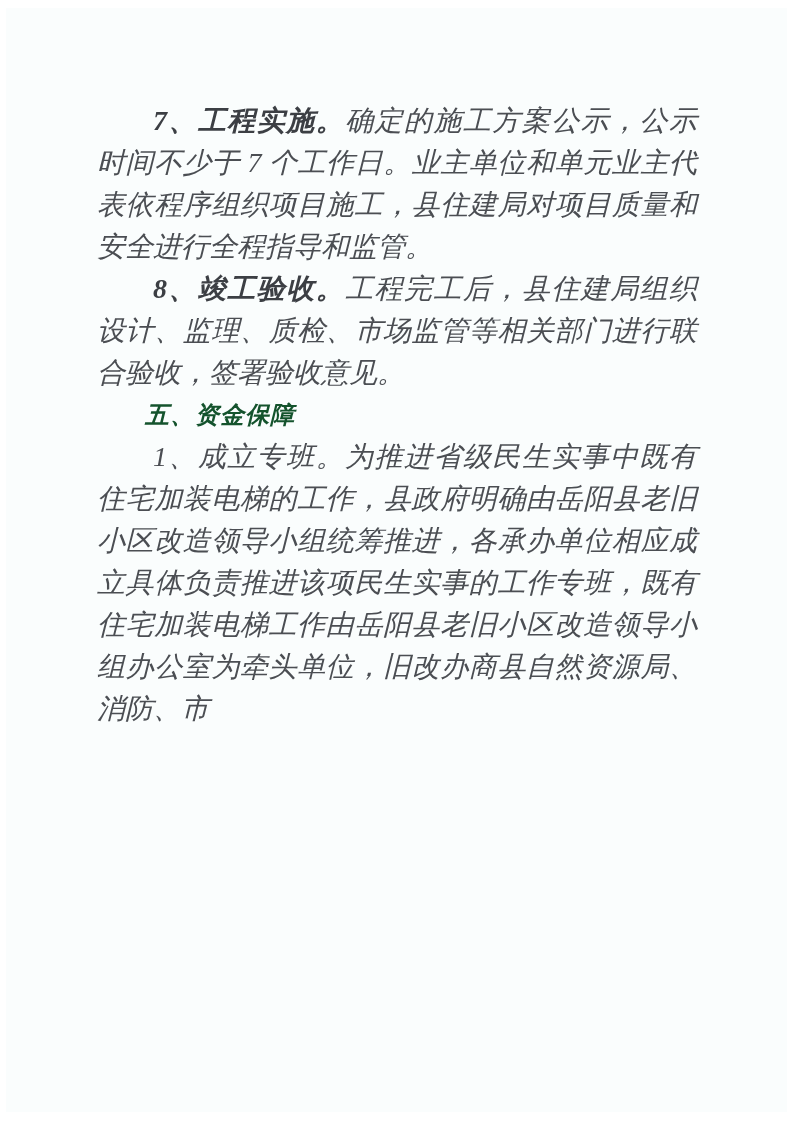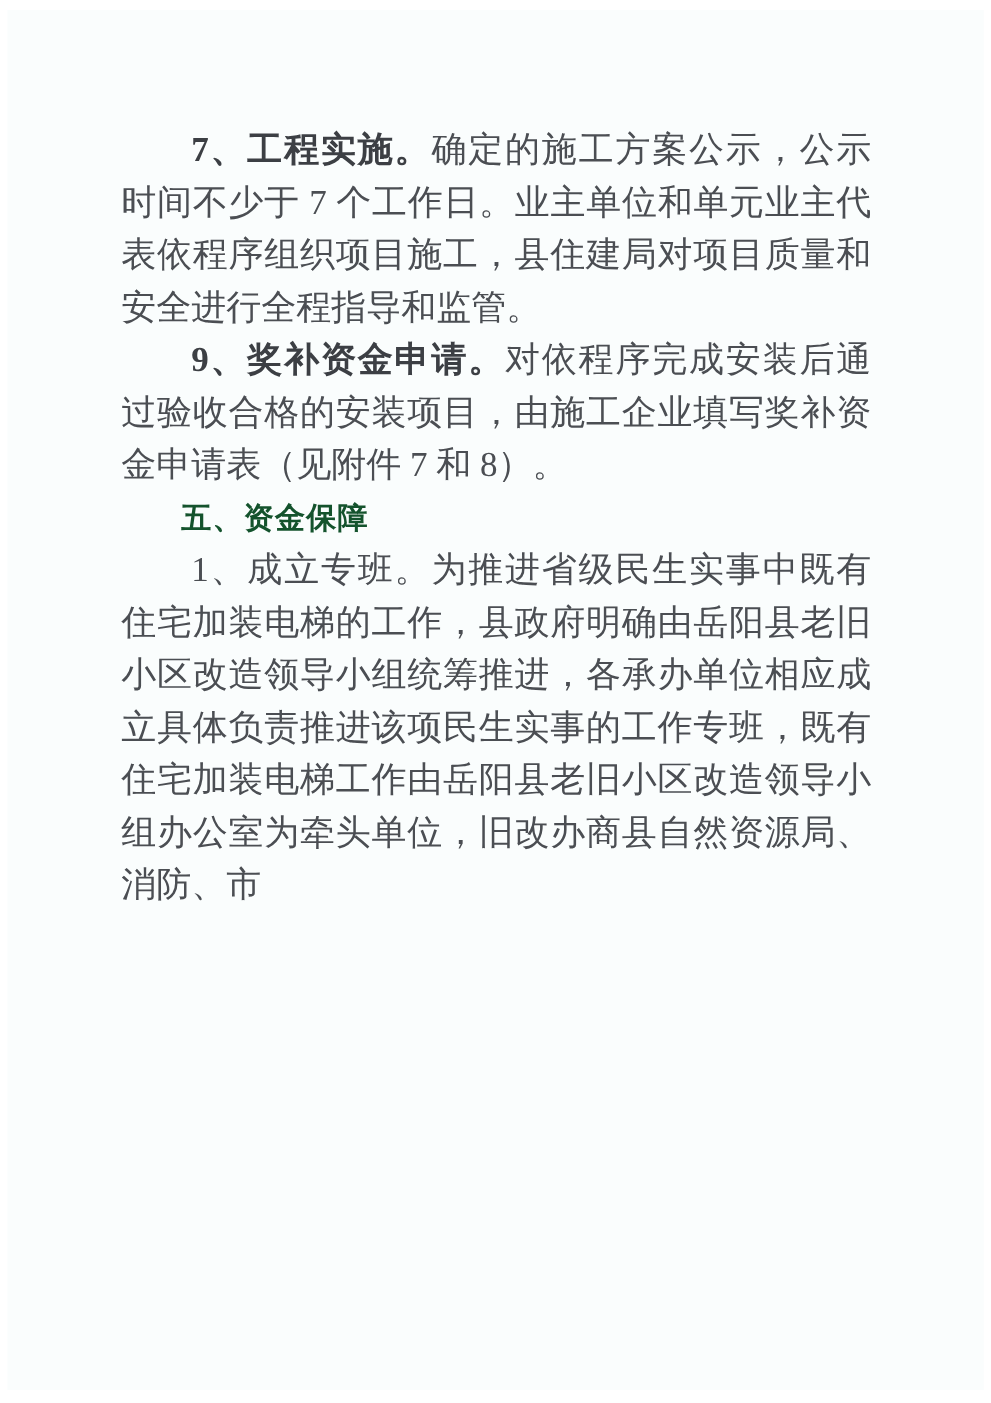--- a/index.html
+++ b/index.html
@@ -14,20 +14,21 @@
     background: #ffffff;
     overflow: hidden;
   }
   .page {
     position: absolute;
     left: 6px;
     top: 8px;
     right: 6px;
     bottom: 10px;
     background: #fafdfd;
+    font-style: italic;
   }
   .content {
     box-sizing: border-box;
     padding: 92px 90px 0 91px;
     font-family: "Liberation Serif", "DejaVu Serif", serif;
     font-size: 28px;
     line-height: 42px;
     color: #4b4e53;
     text-align: justify;
     text-align-last: left;
@@ -53,22 +54,22 @@
 </style>
 </head>
 <body>
 
 <div class="canvas">
   <div class="page">
     <div class="content">
 
       <p class="para"><span class="lead">7、工程实施。</span><span>确定的施工方案公示，公示时间不少于 7 个工作日。业主单位和单元业主代表依程序组织项目施工，县住建局对项目质量和安全进行全程指导和监管。</span></p>
 
+      <p class="para"><span class="lead">8、竣工验收。</span><span>工程完工后，县住建局组织设计、监理、质检、市场监管等相关部门进行联合验收，签署验收意见。</span></p>
 
-      <p class="para"><span class="lead">9、奖补资金申请。</span><span>对依程序完成安装后通过验收合格的安装项目，由施工企业填写奖补资金申请表（见附件 7 和 8）。</span></p>
 
       <h3 class="heading">五、资金保障</h3>
 
 
 
       <p class="para">1、成立专班。为推进省级民生实事中既有住宅加装电梯的工作，县政府明确由岳阳县老旧小区改造领导小组统筹推进，各承办单位相应成立具体负责推进该项民生实事的工作专班，既有住宅加装电梯工作由岳阳县老旧小区改造领导小组办公室为牵头单位，旧改办商县自然资源局、消防、市</p>
 
     </div>
   </div>
 </div>

